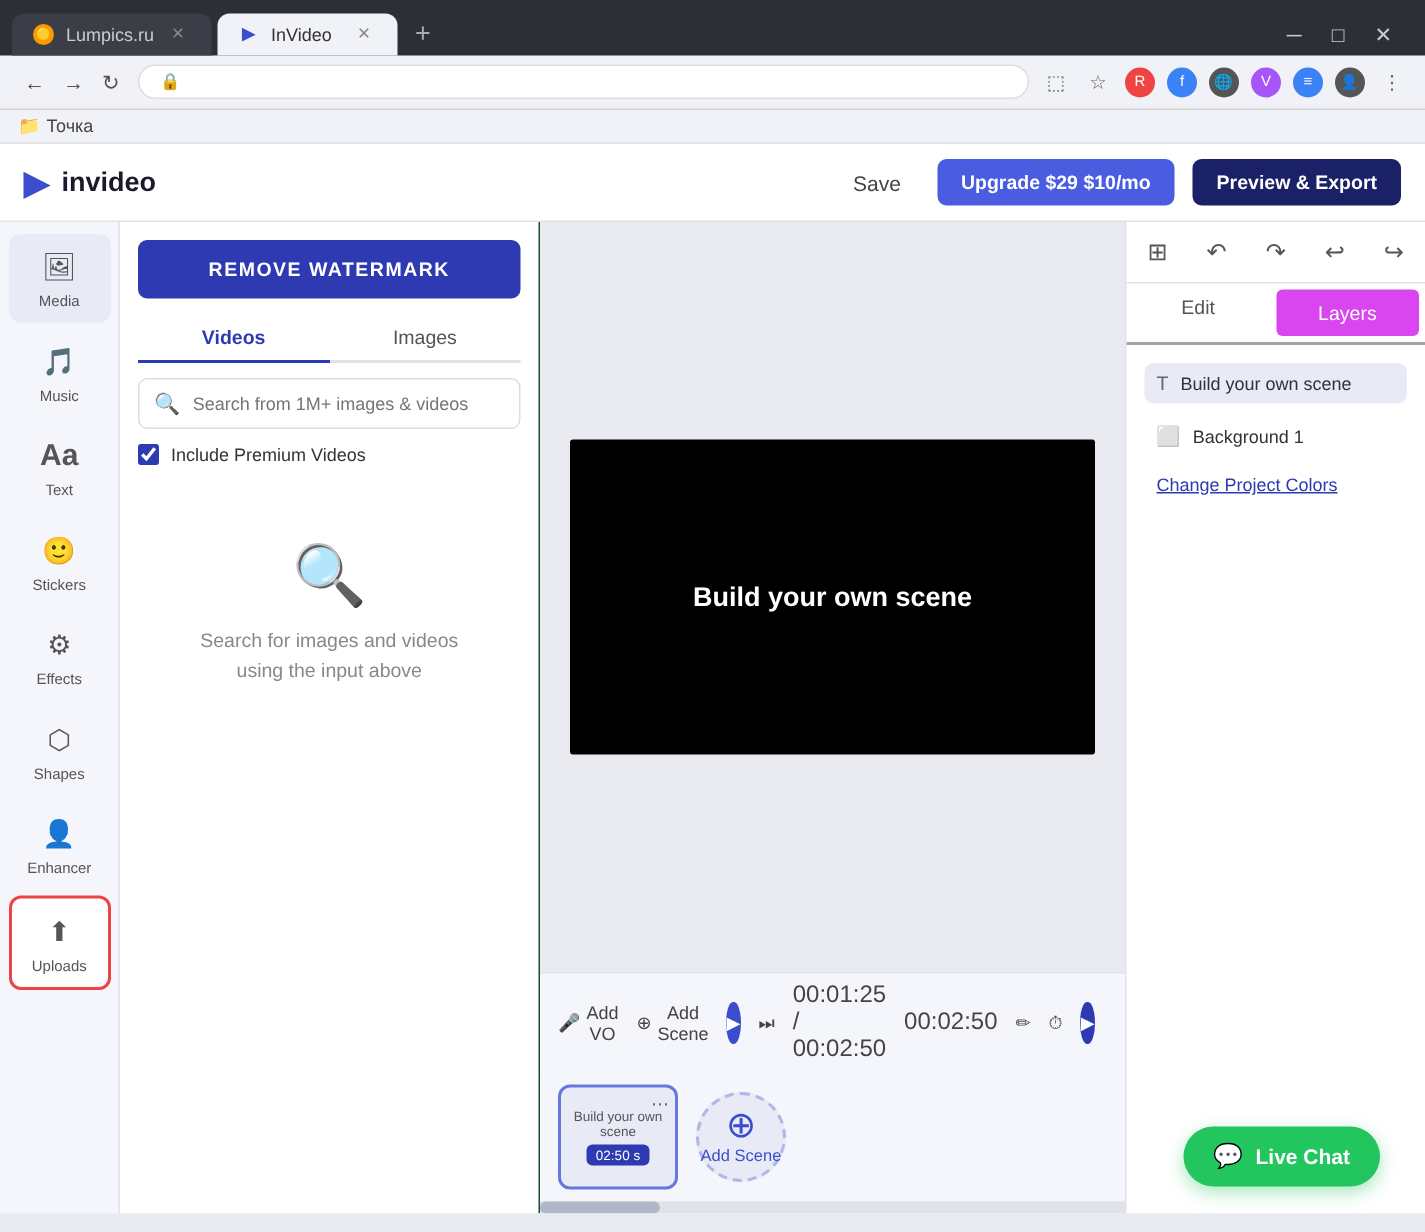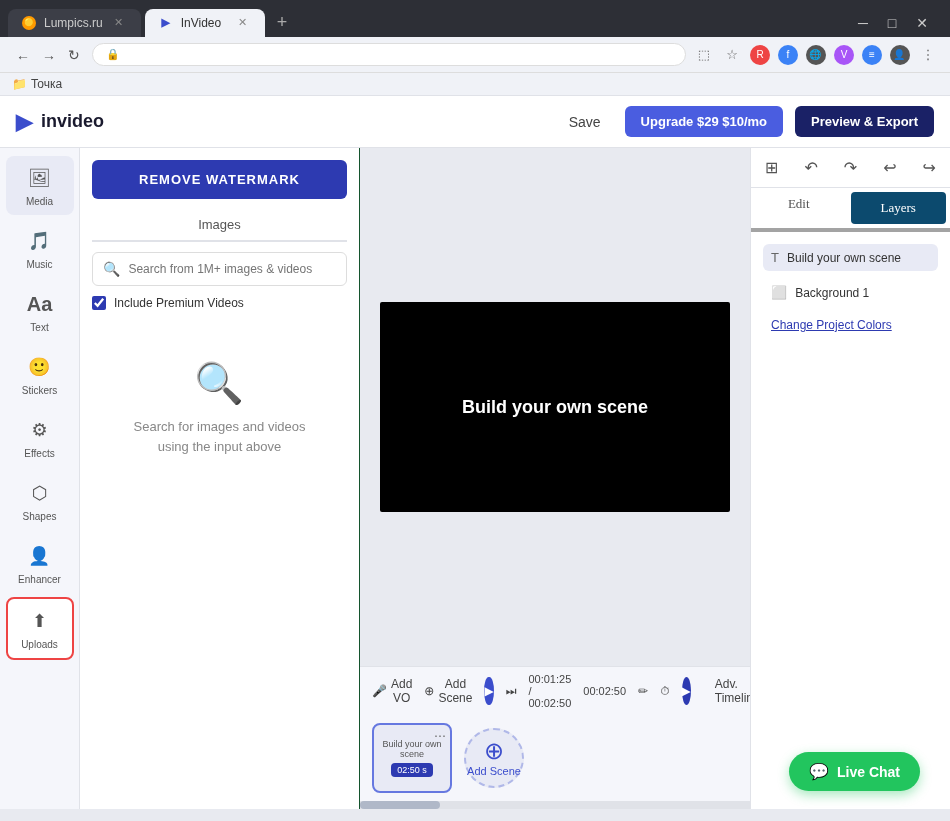--- a/index.html
+++ b/index.html
@@ -69,21 +69,21 @@
 
     
     .canvas-area { flex: 1; display: flex; flex-direction: column; background: #e8eaf0; overflow: hidden; }
     .canvas-wrapper { flex: 1; display: flex; align-items: center; justify-content: center; padding: 20px; }
     .canvas { width: 365px; height: 210px; background: black; display: flex; align-items: center; justify-content: center; color: white; font-size: 18px; font-weight: 600; border-radius: 2px; }
 
     
     .timeline-controls { background: #f5f6fb; border-top: 1px solid #e0e2e8; padding: 6px 12px; display: flex; align-items: center; gap: 12px; font-size: 12px; color: #444; }
     .tl-btn { background: none; border: none; cursor: pointer; color: #444; font-size: 12px; display: flex; align-items: center; gap: 4px; }
     .play-btn { width: 28px; height: 28px; background: #3b4dcc; border-radius: 50%; display: flex; align-items: center; justify-content: center; color: white; cursor: pointer; font-size: 12px; border: none; }
-    .tl-time { font-size: 11px; color: #444; }
+    .tl-time { font-size: 16px; color: #444; }
     .tl-spacer { flex: 1; }
     .adv-timeline { font-size: 12px; color: #444; cursor: pointer; }
 
     .timeline-ruler { background: #f0f2f7; border-top: 1px solid #e0e2e8; padding: 4px 0; display: flex; align-items: center; font-size: 10px; color: #888; overflow: hidden; }
     .ruler-marks { display: flex; gap: 0; padding-left: 8px; }
     .ruler-mark { width: 44px; display: flex; align-items: center; gap: 2px; color: #888; font-size: 10px; }
 
     .timeline-track { background: #f5f6fb; padding: 8px 12px; display: flex; align-items: center; gap: 12px; min-height: 80px; }
     .scene-card { width: 80px; height: 70px; background: #e8eaf5; border: 2px solid #6678e0; border-radius: 8px; display: flex; flex-direction: column; align-items: center; justify-content: center; position: relative; cursor: pointer; }
     .scene-card-menu { position: absolute; top: 4px; right: 4px; color: #666; font-size: 12px; }
@@ -92,23 +92,23 @@
     .add-scene-btn { width: 60px; height: 60px; background: #e8eaf5; border-radius: 50%; display: flex; flex-direction: column; align-items: center; justify-content: center; cursor: pointer; font-size: 22px; color: #3b4dcc; border: 2px dashed #b0b8e8; gap: 2px; }
     .add-scene-label { font-size: 11px; color: #3b4dcc; }
 
     .scrollbar-h { background: #e0e2e8; height: 8px; display: flex; }
     .scrollbar-thumb { background: #b0b8c8; width: 80px; border-radius: 4px; height: 8px; }
 
     
     .right-panel { width: 200px; background: white; border-left: 1px solid #e0e2e8; display: flex; flex-direction: column; }
     .right-panel-toolbar { display: flex; align-items: center; justify-content: space-between; padding: 8px 12px; border-bottom: 1px solid #e0e2e8; gap: 6px; }
     .rp-icon-btn { background: none; border: none; cursor: pointer; color: #555; font-size: 16px; padding: 2px; }
-    .right-panel-tabs { display: flex; border-bottom: 4px solid #a3a3a3; font-family: Liberation Serif, serif; }
+    .right-panel-tabs { display: flex; border-bottom: 2px solid #a3a3a3; }
     .rp-tab { flex: 1; text-align: center; padding: 8px; font-size: 13px; color: #555; cursor: pointer; }
-    .rp-tab.active { background: #0c4a6e; color: white; border-radius: 4px; margin: 4px; }
+    .rp-tab.active { background: #d946ef; color: white; border-radius: 4px; margin: 4px; }
     .rp-content { padding: 12px; display: flex; flex-direction: column; gap: 8px; }
     .layer-item { display: flex; align-items: center; gap: 8px; padding: 6px 8px; border-radius: 6px; cursor: pointer; font-size: 12px; color: #333; }
     .layer-item.selected { background: #e8eaf5; }
     .layer-icon { color: #666; font-size: 13px; }
     .change-colors { font-size: 12px; color: #2d3ab1; cursor: pointer; text-decoration: underline; padding: 4px 8px; }
 
     
     .live-chat-btn { position: fixed; bottom: 30px; right: 30px; background: #22c55e; color: white; border: none; border-radius: 25px; padding: 10px 20px; font-size: 14px; font-weight: 600; cursor: pointer; display: flex; align-items: center; gap: 8px; box-shadow: 0 4px 12px rgba(34,197,94,0.4); z-index: 100; }
     .chat-icon { font-size: 16px; }
   </style>
@@ -211,20 +211,21 @@
       </div>
       <div class="sidebar-item uploads-highlighted">
         <div class="sidebar-icon">⬆</div>
         <span class="sidebar-label">Uploads</span>
       </div>
     </div>
 
     <div class="panel">
       <button class="remove-watermark-btn">REMOVE WATERMARK</button>
       <div class="panel-tabs">
+        <div class="panel-tab active">Videos</div>
         <div class="panel-tab">Images</div>
       </div>
       <div class="search-box">
         <span class="search-icon">🔍</span>
         <input type="text" placeholder="Search from 1M+ images &amp; videos" style="">
       </div>
       <div class="premium-check">
         <input type="checkbox" id="premium-cb" checked="" style="">
         <label for="premium-cb">Include Premium Videos</label>
       </div>

